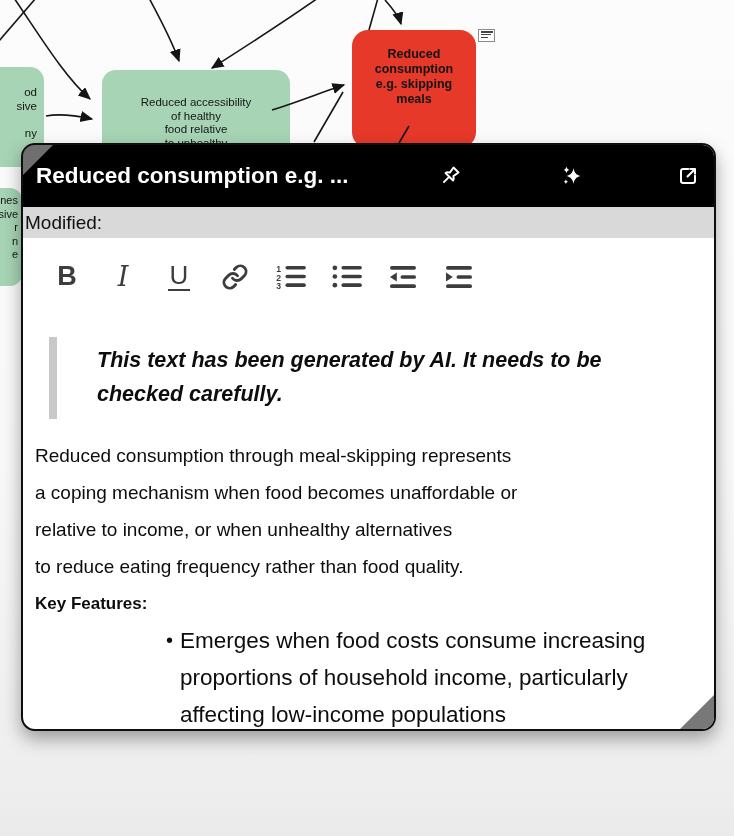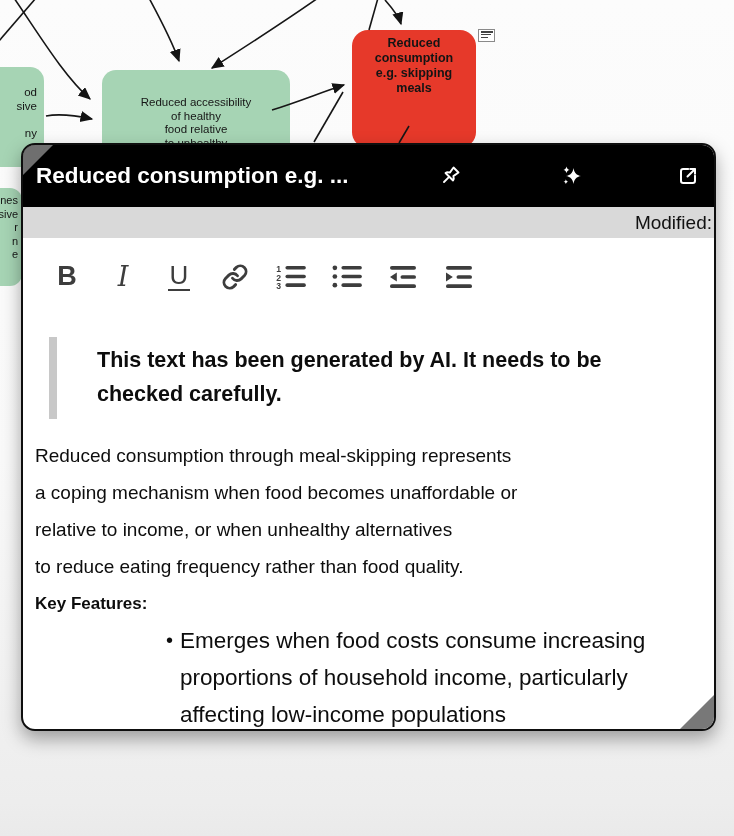--- a/index.html
+++ b/index.html
@@ -10,52 +10,52 @@
   }
   
   #canvas{position:absolute;inset:0;z-index:1;}
   .node{position:absolute;border-radius:14px;color:#161616;text-align:center;}
   .node .nl div{line-height:13.5px;}
   #node-left-top{left:-92px;top:67px;width:136px;height:100px;background:var(--green);text-align:right;padding-top:19px;box-sizing:border-box;}
   #node-left-top .nl div{padding-right:7px;font-size:11.5px;}
   #node-left-bottom{left:-78px;top:188px;width:100px;height:98px;background:var(--green);border-radius:12px;text-align:right;padding-top:6px;box-sizing:border-box;}
   #node-left-bottom .nl div{padding-right:4px;font-size:11px;}
   #node-accessibility{left:102px;top:70px;width:188px;height:88px;background:var(--green);padding-top:26px;box-sizing:border-box;font-size:11.5px;}
-  #node-consumption{left:352px;top:30px;width:124px;height:118px;background:var(--red);border-radius:16px;padding-top:6px;box-sizing:border-box;font-weight:bold;font-size:12.5px;color:#141414;}
+  #node-consumption{left:352px;top:30px;width:124px;height:118px;background:var(--red);border-radius:16px;padding-top:17px;box-sizing:border-box;font-weight:bold;font-size:12.5px;color:#141414;}
   #node-consumption .nl div{line-height:15px;}
   #arrows{position:absolute;left:0;top:0;z-index:2;pointer-events:none;}
   #note-badge{position:absolute;left:478px;top:29px;width:17px;height:13px;background:#fff;border:1.5px solid #8a8a8a;box-sizing:border-box;z-index:2;}
   #note-badge i{display:block;height:1.5px;background:#444;margin:1.2px 1.5px 0 1.5px;}
   #note-badge i:nth-child(2){margin-right:3px;}
   #note-badge i:nth-child(3){margin-right:6px;}
   
   #popup{
     position:absolute;left:21px;top:143px;width:695px;height:588px;z-index:10;
     background:#fff;border:2.5px solid #0e0e0e;border-radius:14px;box-sizing:border-box;
     overflow:hidden;box-shadow:0 8px 18px rgba(0,0,0,.35);
   }
   #popup-header{height:62px;background:#000;display:flex;align-items:center;position:relative;}
   #resize-tl{position:absolute;left:0;top:0;width:30px;height:30px;background:#6f6f6f;
     clip-path:polygon(0 0,100% 0,0 100%);}
   #popup-title{flex:1;color:#fff;font-weight:bold;font-size:22.5px;padding-left:13px;white-space:nowrap;overflow:hidden;position:relative;z-index:1;}
   .hicon{width:24px;height:24px;flex:0 0 auto;cursor:pointer;}
   #pin-btn{margin-right:98px;}
   #sparkles-btn{margin-right:92px;}
   #open-btn{margin-right:14px;}
-  #modified-row{height:31px;background:#d9d9d9;display:flex;align-items:center;justify-content:flex-end;
+  #modified-row{height:31px;background:#d9d9d9;display:flex;align-items:center;justify-content:space-between;
     font-size:19px;color:#111;padding:0 2px 0 2px;}
   #toolbar{height:77px;display:flex;align-items:center;padding-left:26px;gap:20px;background:#fff;}
   .tbtn{width:36px;height:40px;display:flex;align-items:center;justify-content:center;color:#3d3d3d;cursor:pointer;}
   .tb-bold{font-weight:bold;font-size:27px;}
   .tb-italic{font-family:"DejaVu Serif",serif;font-style:italic;font-size:27px;}
   .tb-underline{font-size:26px;border-bottom:2.5px solid #3d3d3d;padding:0 2px 1px 2px;line-height:26px;}
   
   #note-content{padding:0 12px;color:#0d0d0d;}
   #ai-notice{margin:22px 0 0 14px;border-left:8px solid #c8c8c8;padding:6px 0 8px 40px;
-    font-weight:bold;font-size:21.5px;}
+    font-weight:bold;font-style:italic;font-size:21.5px;}
   #ai-notice div{line-height:34px;}
   #body-text{margin-top:18px;font-size:19px;}
   #body-text div{line-height:37px;}
   #key-features{font-size:17px;font-weight:bold;line-height:37px;}
   #bullet-item{position:relative;padding-left:145px;font-size:22.5px;}
   #bullet-item .dot{position:absolute;left:131px;top:0;line-height:37px;font-size:20px;}
   #bullet-item div{line-height:37px;}
   #resize-br{position:absolute;right:0;bottom:0;width:34px;height:34px;background:#787878;
     clip-path:polygon(100% 0,100% 100%,0 100%);}
 </style>

